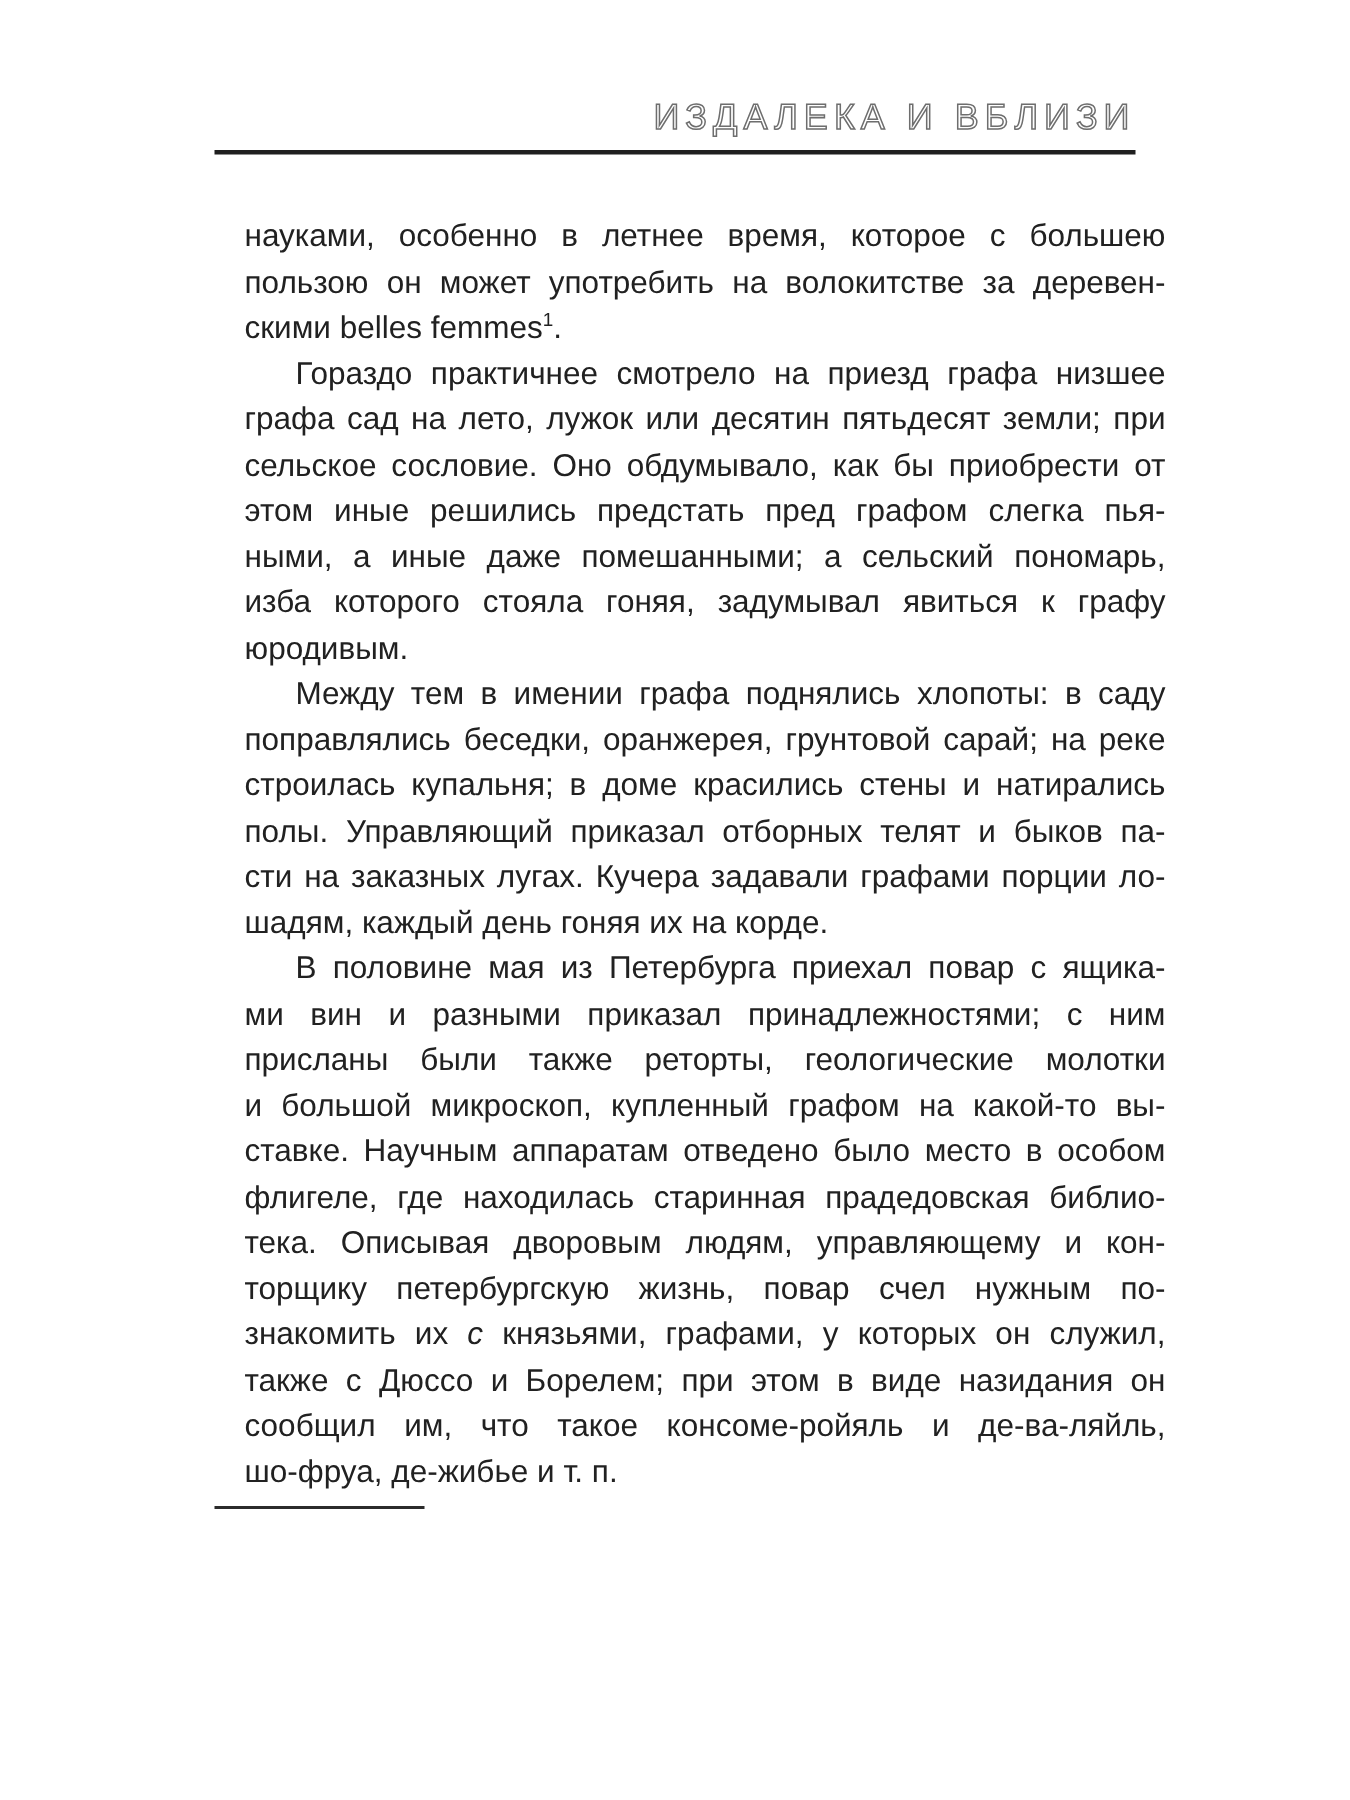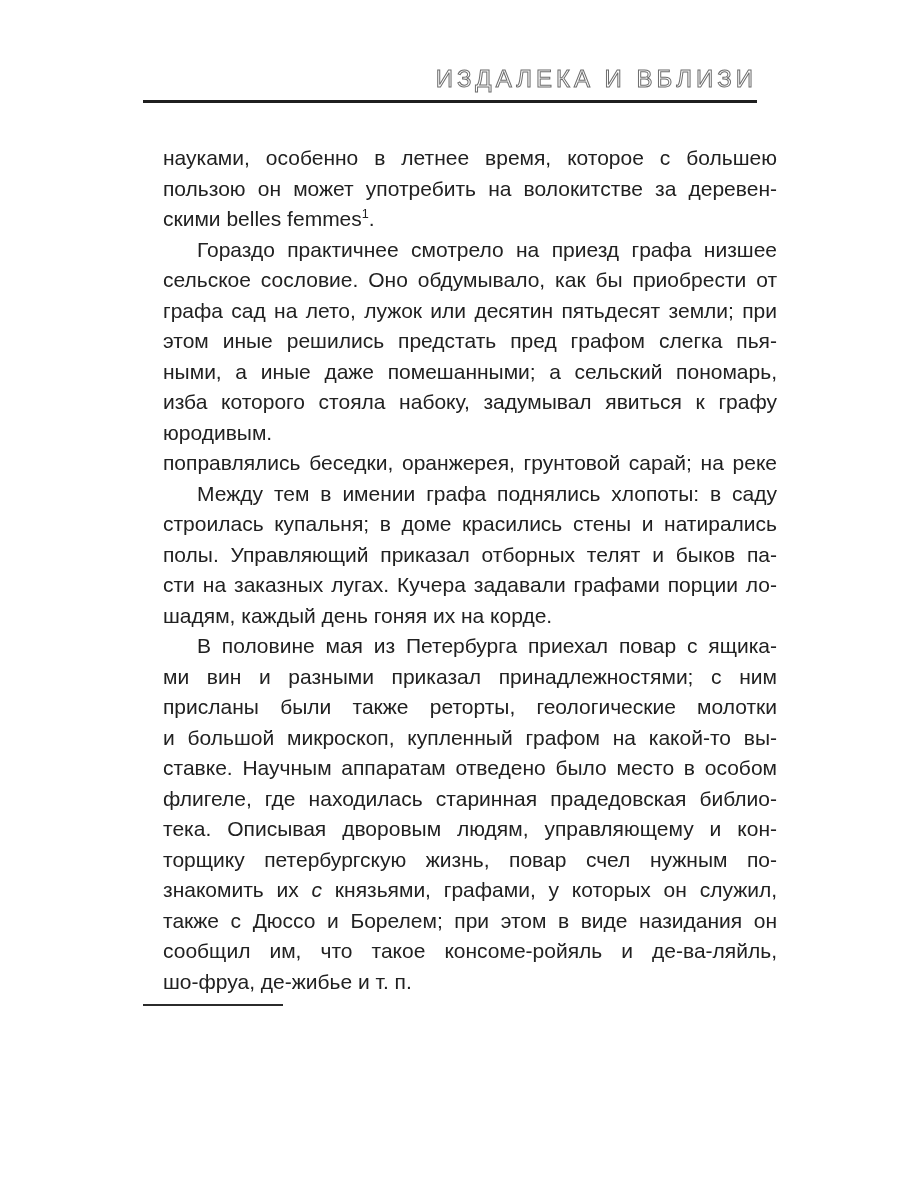--- a/index.html
+++ b/index.html
@@ -83,30 +83,30 @@
   <div class="content-col head-rule"></div>
 
   <div class="content-col body-text">
       <div class="paragraph">
         <div class="line j"><span>науками, особенно в летнее время, которое с большею</span></div>
         <div class="line j"><span>пользою он может употребить на волокитстве за деревен-</span></div>
         <div class="line"><span>скими belles femmes</span><sup>1</sup><span>.</span></div>
       </div>
       <div class="paragraph">
         <div class="line j indent"><span>Гораздо практичнее смотрело на приезд графа низшее</span></div>
+        <div class="line j"><span>графа сад на лето, лужок или десятин пятьдесят земли; при</span></div>
         <div class="line j"><span>сельское сословие. Оно обдумывало, как бы приобрести от</span></div>
-        <div class="line j"><span>графа сад на лето, лужок или десятин пятьдесят земли; при</span></div>
         <div class="line j"><span>этом иные решились предстать пред графом слегка пья-</span></div>
         <div class="line j"><span>ными, а иные даже помешанными; а сельский пономарь,</span></div>
-        <div class="line j"><span>изба которого стояла набоку, задумывал явиться к графу</span></div>
+        <div class="line j"><span>изба которого стояла гоняя, задумывал явиться к графу</span></div>
         <div class="line"><span>юродивым.</span></div>
       </div>
       <div class="paragraph">
+        <div class="line j indent"><span>Между тем в имении графа поднялись хлопоты: в саду</span></div>
         <div class="line j"><span>поправлялись беседки, оранжерея, грунтовой сарай; на реке</span></div>
-        <div class="line j indent"><span>Между тем в имении графа поднялись хлопоты: в саду</span></div>
         <div class="line j"><span>строилась купальня; в доме красились стены и натирались</span></div>
         <div class="line j"><span>полы. Управляющий приказал отборных телят и быков па-</span></div>
         <div class="line j"><span>сти на заказных лугах. Кучера задавали графами порции ло-</span></div>
         <div class="line"><span>шадям, каждый день гоняя их на корде.</span></div>
       </div>
       <div class="paragraph">
         <div class="line j indent"><span>В половине мая из Петербурга приехал повар с ящика-</span></div>
         <div class="line j"><span>ми вин и разными приказал принадлежностями; с ним</span></div>
         <div class="line j"><span>присланы были также реторты, геологические молотки</span></div>
         <div class="line j"><span>и большой микроскоп, купленный графом на какой-то вы-</span></div>

